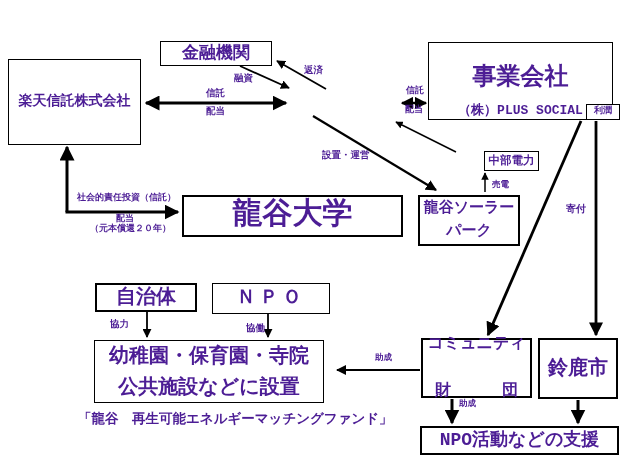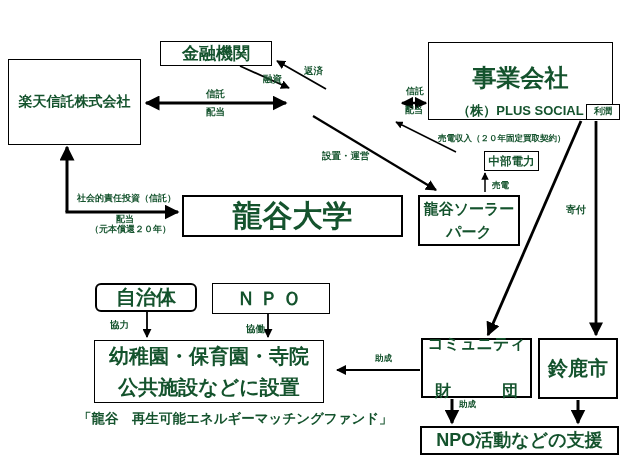--- a/index.html
+++ b/index.html
@@ -1,21 +1,21 @@
 <!DOCTYPE html>
 <html><head>
 <meta charset="utf-8">
 <style>
   html,body{margin:0;padding:0;background:#fff;}
   #canvas{
     position:relative;
     width:627px;height:470px;
     background:#ffffff;
-    font-family:Liberation Sans, sans-serif;
-    color:#14532d;
+    font-family:Liberation Mono, monospace;
+    color:#4c1d95;
     overflow:hidden;
   }
   #arrows{position:absolute;left:0;top:0;z-index:1;}
   .box{
     position:absolute;
     background:#fff;
     border:1.5px solid #000;
     display:flex;
     flex-direction:column;
     align-items:center;
@@ -123,21 +123,21 @@
 
   <div class="box b2" style="left:182px;top:195px;width:221px;height:42px;font-size:30px;">
     <span>龍谷大学</span>
   </div>
 
   <div class="box b2" style="left:418px;top:195px;width:102px;height:51px;font-size:15px;line-height:1.5;">
     <div>龍谷ソーラー</div>
     <div>パーク</div>
   </div>
 
-  <div class="box b2" style="left:95px;top:283px;width:102px;height:29px;font-size:20px;border-radius:6px;">
+  <div class="box b2" style="left:95px;top:283px;width:102px;height:29px;font-size:20px;">
     <span>自治体</span>
   </div>
 
   <div class="box" style="left:212px;top:283px;width:118px;height:31px;font-size:19px;letter-spacing:4px;">
     <span>ＮＰＯ</span>
   </div>
 
   <div class="box" style="left:94px;top:340px;width:230px;height:63px;font-size:20px;line-height:1.55;">
     <div>幼稚園・保育園・寺院</div>
     <div>公共施設などに設置</div>
@@ -152,28 +152,27 @@
   </div>
 
   <div class="box b2" style="left:538px;top:338px;width:80px;height:61px;font-size:20px;">
     <span>鈴鹿市</span>
   </div>
 
   <div class="box b2" style="left:420px;top:426px;width:199px;height:29px;font-size:18px;">
     <span>NPO活動などの支援</span>
   </div>
 
-  <span class="lbl" style="left:234px;top:74px;margin-left:29px;">融資</span>
+  <span class="lbl" style="left:234px;top:74px;">融資</span>
   <span class="lbl" style="left:304px;top:66px;">返済</span>
   <span class="lbl" style="left:206px;top:89px;">信託</span>
   <span class="lbl" style="left:206px;top:107px;">配当</span>
   <span class="lbl" style="left:406px;top:87px;font-size:9px;">信託</span>
   <span class="lbl" style="left:405px;top:106px;font-size:9px;">配当</span>
   <span class="lbl" style="left:322px;top:151px;">設置・運営</span>
-  <span class="lbl" style="left:438px;top:134px;font-size:8.5px;">売電収入（２０年固定買取契約）</span>
   <span class="lbl" style="left:492px;top:181px;font-size:8.5px;">売電</span>
   <span class="lbl" style="left:566px;top:204px;font-size:10px;">寄付</span>
   <span class="lbl" style="left:77px;top:194px;font-size:9px;">社会的責任投資（信託）</span>
   <span class="lbl" style="left:116px;top:215px;font-size:9px;">配当</span>
   <span class="lbl" style="left:90px;top:225px;font-size:9px;">（元本償還２０年）</span>
   <span class="lbl" style="left:110px;top:320px;">協力</span>
   <span class="lbl" style="left:246px;top:324px;">協働</span>
   <span class="lbl" style="left:375px;top:354px;font-size:8.5px;">助成</span>
   <span class="lbl" style="left:459px;top:400px;font-size:8.5px;">助成</span>
 

